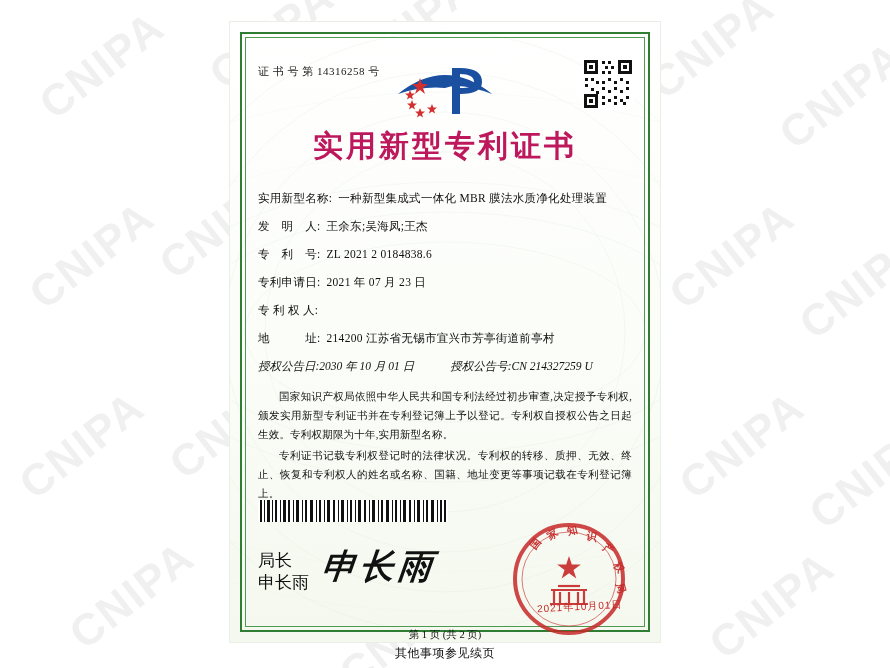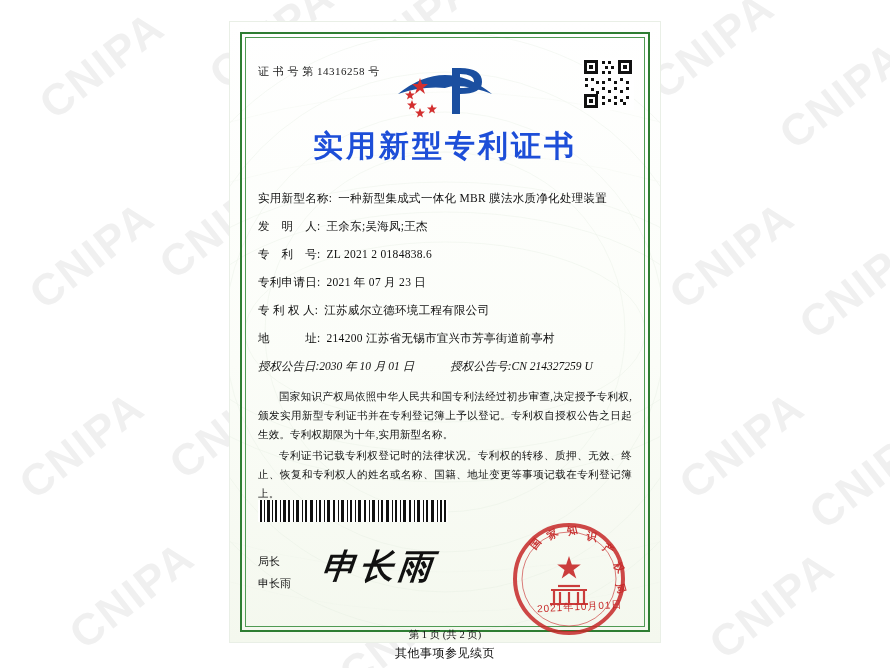--- a/index.html
+++ b/index.html
@@ -104,21 +104,21 @@
     height: 62px;
   }
   .title {
     position: absolute;
     left: 0;
     right: 0;
     top: 104px;
     text-align: center;
     font-size: 30px;
     font-weight: 700;
-    color: #1d4ed8;
+    color: #be185d;
     letter-spacing: 3px;
     font-family: Liberation Mono, monospace;
   }
   .fields {
     position: absolute;
     left: 28px;
     right: 28px;
     top: 169px;
   }
   .row {
@@ -168,21 +168,21 @@
     position: absolute;
     left: 28px;
     top: 478px;
     width: 190px;
     height: 22px;
   }
   .signature-block {
     position: absolute;
     left: 28px;
     top: 528px;
-    font-size: 11px;
+    font-size: 17px;
     color: #111;
     line-height: 22px;
   }
   .hand-sign {
     position: absolute;
     left: 92px;
     top: 522px;
     font-size: 34px;
     color: #111;
     font-family: "Liberation Serif", "DejaVu Serif", serif;
@@ -359,21 +359,20 @@
         <div class="row">
           <span class="label">专　利　号:</span>
           <span class="value">ZL 2021 2 0184838.6</span>
         </div>
         <div class="row">
           <span class="label">专利申请日:</span>
           <span class="value">2021 年 07 月 23 日</span>
         </div>
         <div class="row">
           <span class="label">专 利 权 人:</span>
-          <span class="value">江苏威尔立德环境工程有限公司</span>
         </div>
         <div class="row">
           <span class="label">地　　　址:</span>
           <span class="value">214200 江苏省无锡市宜兴市芳亭街道前亭村</span>
         </div>
         <div class="row-split">
           <div class="seg">
             <span class="label">授权公告日:</span>
             <span class="value">2030 年 10 月 01 日</span>
           </div>

